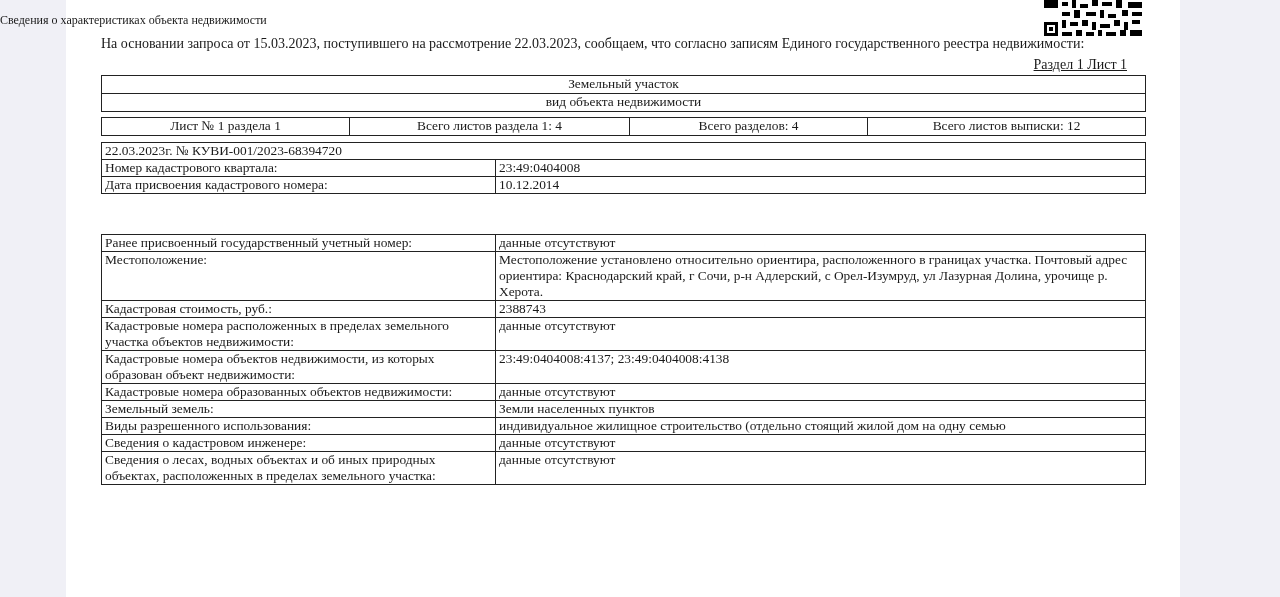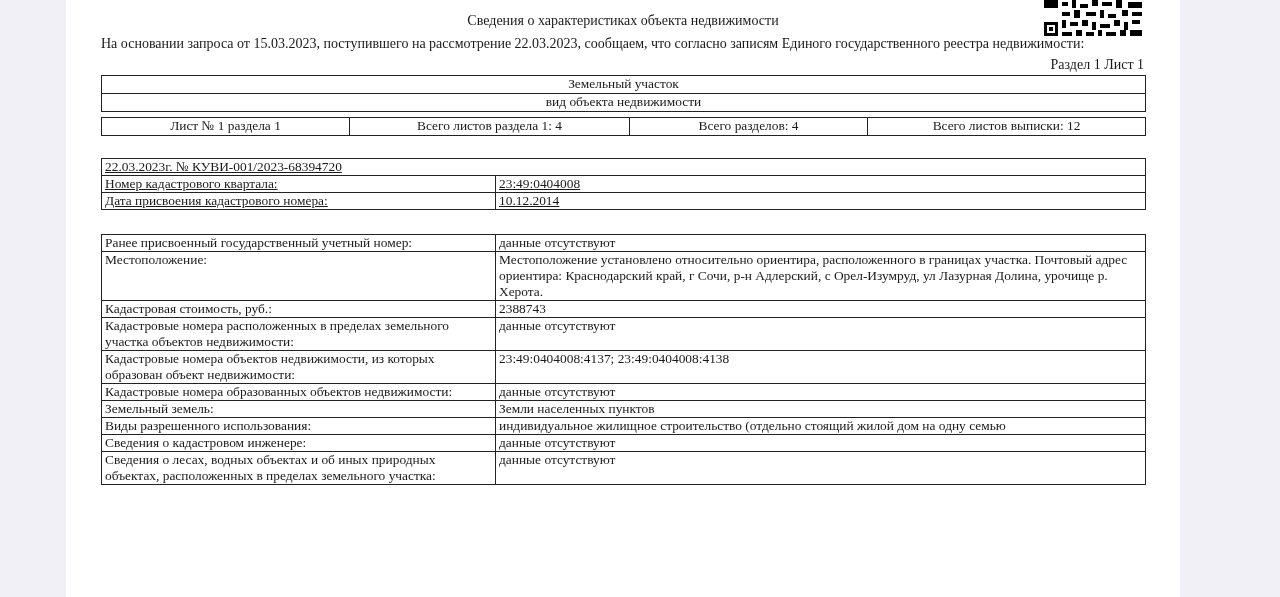--- a/index.html
+++ b/index.html
@@ -9,38 +9,38 @@
     font-family: "Liberation Serif", "DejaVu Serif", serif;
     color: #1a1a1a;
     position: relative;
   }
   .page {
     position: absolute; left: 66px; top: 0; width: 1114px; height: 597px;
     background: #ffffff;
   }
   .doc-title {
     position: absolute; left: 0; width: 1246px; top: 13px;
-    text-align: center; font-size: 14px;
+    font-size: 12px;
   }
   .intro {
     position: absolute; left: 101px; top: 36px; font-size: 14px; white-space: nowrap;
   }
   .section-ref {
-    position: absolute; right: 136px; top: 57px; font-size: 14px;
+    position: absolute; right: 153px; top: 57px; font-size: 14px; text-decoration: underline;
   }
   .qr {
     position: absolute; left: 1042px; top: 0; width: 102px; height: 38px;
   }
   table { border-collapse: collapse; position: absolute; left: 101px; width: 1045px; font-size: 13.4px; }
   td { border: 1.6px solid #222; padding: 0 3px; line-height: 16px; vertical-align: top; margin-top: 20px; }
   .t-kind td { text-align: center; height: 17px; }
   .t-kind { top: 75px; }
   .t-sheets { top: 117px; border-radius: 9px; }
   .t-sheets td { text-align: center; height: 17px; }
-  .t-main1 { top: 158px; text-decoration: underline; }
+  .t-main1 { top: 142px; }
   .t-main1 td { height: 16px; }
   .t-main2 { top: 234px; }
   .col-label { width: 387px; }
 </style>
 </head>
 <body>
 
 <div class="page"></div>
 
 <div class="doc-title">Сведения о характеристиках объекта недвижимости</div>

